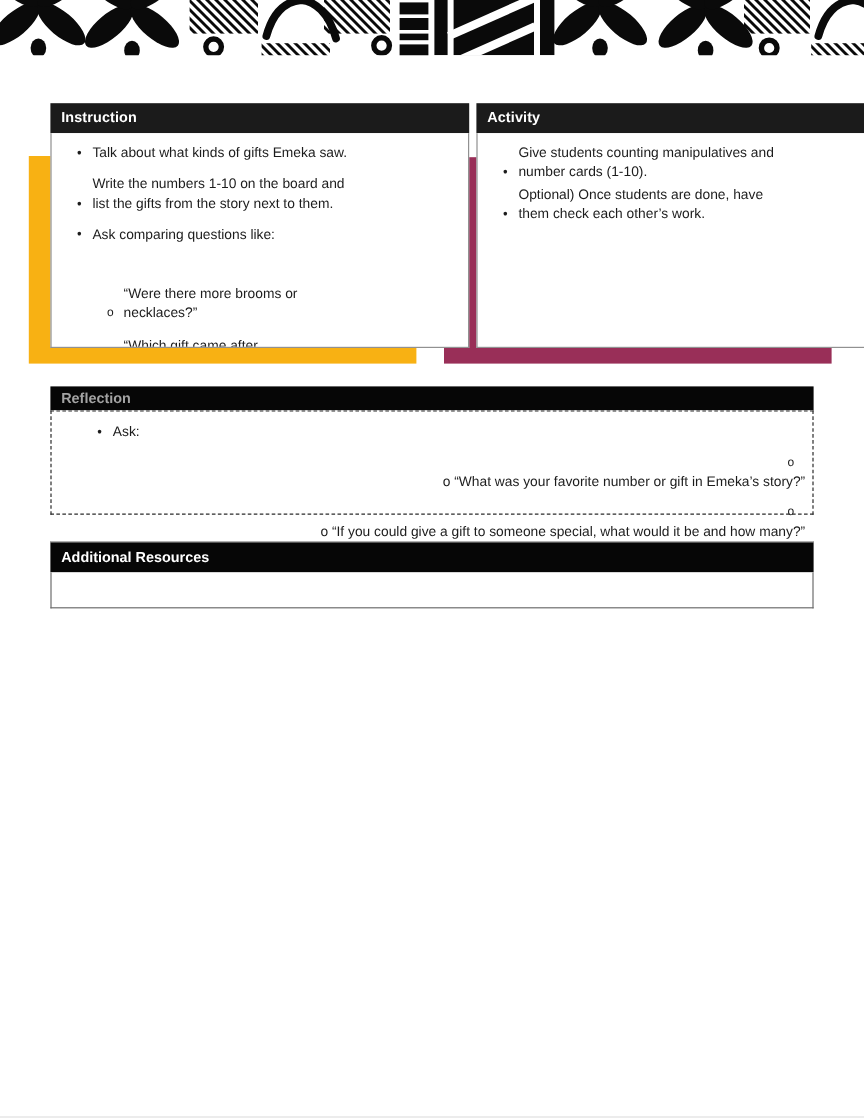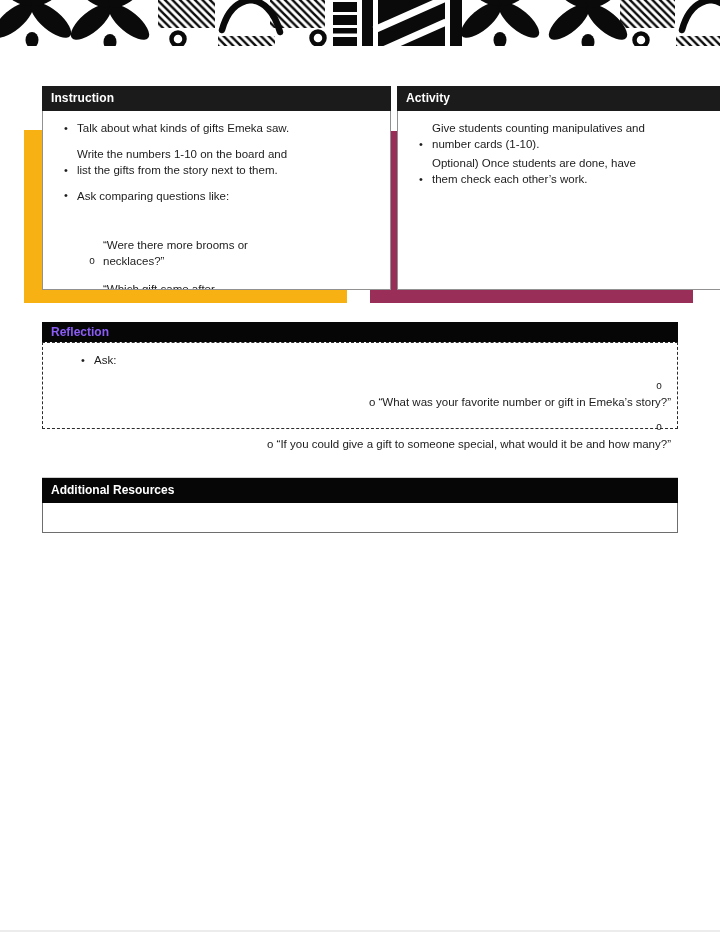--- a/index.html
+++ b/index.html
@@ -41,32 +41,32 @@
   .bul.sub .marker::before{content:"o";font-size:10px;position:relative;top:-1px;}
   .bul .txt{white-space:pre-line;flex:1;}
   .mb9{margin-bottom:9px;}
   .mb2{margin-bottom:2px;}
   .mb11{margin-bottom:11px;margin-top:33px;}
 
   
   .section{position:absolute;left:42px;width:636px;z-index:2;}
   .sec-reflection{top:322px;}
   .sec-header{
-    background:#060606;color:#8b5cf6;font-size:12px;font-weight:600;
+    background:#060606;color:#a3a3a3;font-size:12px;font-weight:600;
     padding:3px 3px 0 9px;height:20px;box-sizing:border-box;
   }
   .refl-body{
     border:1px dashed #2b2b2b;background:#fff;height:87px;
     box-sizing:border-box;padding:9px 6px 0 29px;
   }
   .refl-sub{margin-left:46px;margin-top:9px;flex-direction:column;}
   .refl-sub .marker{width:24px;}
 
   
-  .sec-add{top:477px;}
+  .sec-add{top:451px;}
   .add-header{
     background:#060606;color:#fff;font-size:12px;font-weight:600;
     padding:5px 9px 0 9px;height:26px;box-sizing:border-box;
     border-top:1px solid #cfcfcf;
   }
   .add-body{border:1px solid #6e6e6e;border-top:none;background:#fff;height:30px;box-sizing:border-box;}
 
   .page-bottom-edge{position:absolute;left:0;right:0;bottom:0;height:2px;background:#ececec;}
 </style>
 </head>

